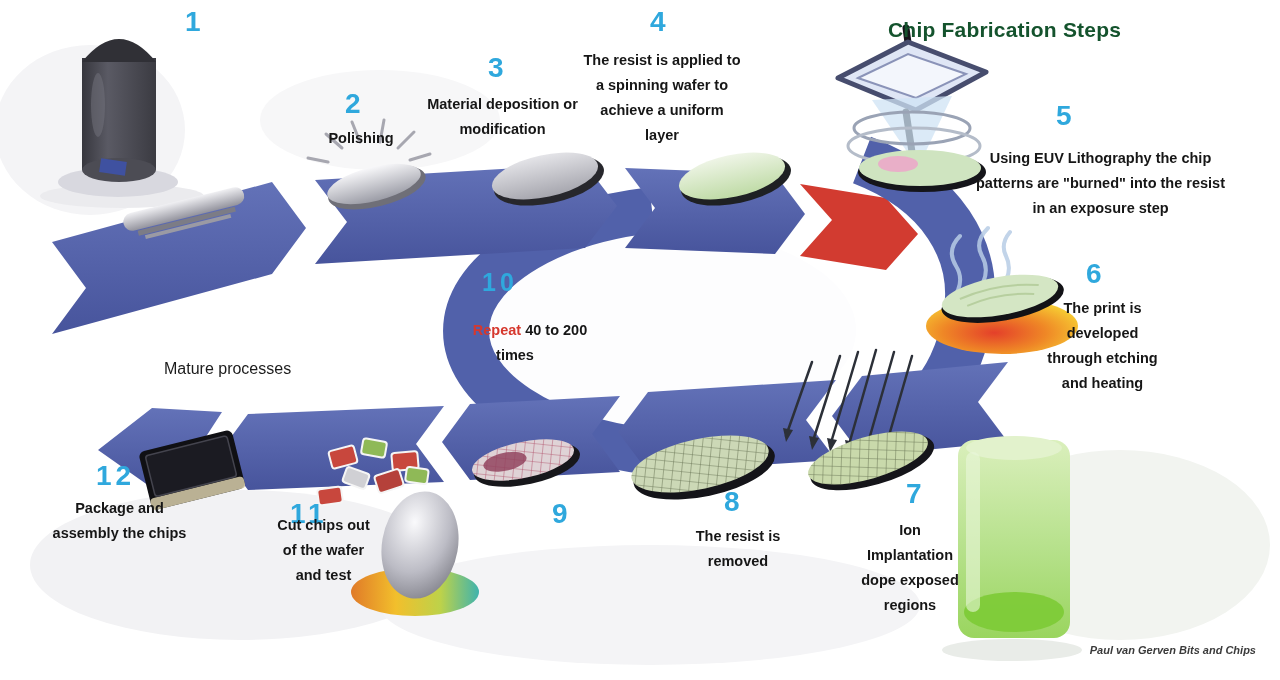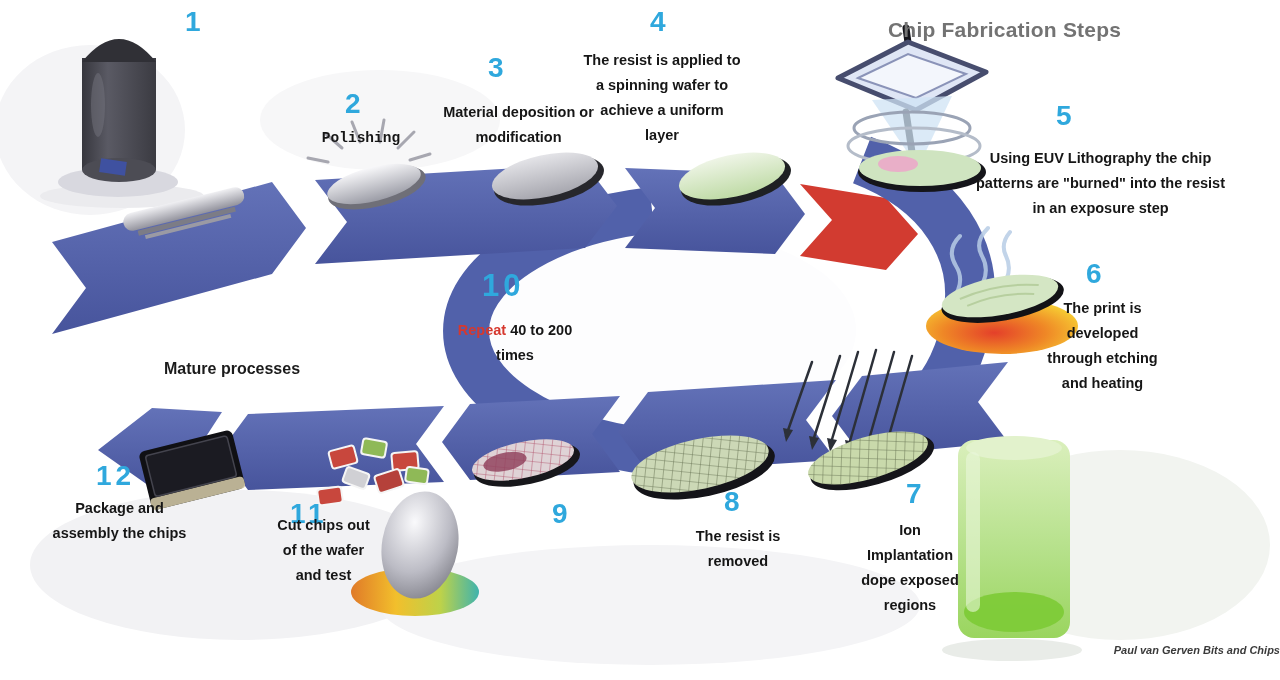--- a/index.html
+++ b/index.html
@@ -12,32 +12,32 @@
   .num{
     position:absolute;color:#2fa8dd;font-weight:bold;font-size:28px;
     letter-spacing:4px;line-height:1;white-space:nowrap;
   }
   .step-text{
     position:absolute;color:#161616;font-weight:bold;font-size:14.5px;
     line-height:1.72;
   }
   .center{text-align:center;}
   .title{
-    position:absolute;color:#737373;font-weight:bold;font-size:21px;
+    position:absolute;color:#14532d;font-weight:bold;font-size:21px;
     letter-spacing:.2px;white-space:nowrap;
   }
   .note{
-    position:absolute;color:#1b1b1b;font-weight:bold;font-size:16px;line-height:1.6;
-  }
-  .repeat-red{color:#d6382e;}
+    position:absolute;color:#1b1b1b;font-weight:normal;font-size:16px;line-height:1.6;
+  }
+  .repeat-red{color:#d6382e;padding-left:30px;}
   .attrib{
     position:absolute;color:#3a3a3a;font-style:italic;font-weight:bold;font-size:11px;
     white-space:nowrap;
   }
-  .big-num{font-size:31px;}
+  .big-num{font-size:25px;}
 </style>
 </head>
 <body>
 
 <div id="stage">
 
   <svg id="art" width="1280" height="680" viewBox="0 0 1280 680">
     <defs>
       <linearGradient id="bandG" x1="0" y1="0" x2="0" y2="1">
         <stop offset="0" stop-color="#6372b8"></stop>
@@ -247,37 +247,37 @@
     </g>
 
     <g transform="translate(192,470) rotate(-14)">
       <rect x="-48" y="-30" width="96" height="60" rx="6" fill="#101014"></rect>
       <rect x="-48" y="18" width="96" height="12" rx="4" fill="#cdc3a2" opacity="0.9"></rect>
       <rect x="-42" y="-25" width="84" height="42" rx="3" fill="#1b1b22" stroke="#44444e" stroke-width="1.5"></rect>
     </g>
   </svg>
 
   <div class="title" style="left:888px;top:18px;">Chip Fabrication Steps</div>
-  <div class="attrib" style="right:0;top:644px;margin-left:36px;">Paul van Gerven Bits and Chips</div>
+  <div class="attrib" style="right:24px;top:644px;margin-left:36px;">Paul van Gerven Bits and Chips</div>
 
   <div class="num" style="left:185px;top:8px;">1</div>
   <div class="num" style="left:345px;top:90px;">2</div>
   <div class="num" style="left:488px;top:54px;">3</div>
   <div class="num" style="left:650px;top:8px;">4</div>
   <div class="num" style="left:1056px;top:102px;">5</div>
   <div class="num" style="left:1086px;top:260px;">6</div>
   <div class="num" style="left:906px;top:480px;">7</div>
   <div class="num" style="left:724px;top:488px;">8</div>
   <div class="num" style="left:552px;top:500px;">9</div>
   <div class="num big-num" style="left:482px;top:270px;">10</div>
   <div class="num" style="left:290px;top:500px;">11</div>
   <div class="num" style="left:96px;top:462px;">12</div>
 
-  <div class="step-text center" style="left:316px;top:126px;width:90px;font-family:Liberation Mono, monospace;">Polishing</div>
-  <div class="step-text center" style="left:431px;top:92px;width:175px;margin-top:8px;">Material deposition or modification</div>
+  <div class="step-text center" style="left:316px;top:126px;width:90px;">Polishing</div>
+  <div class="step-text center" style="left:415px;top:92px;width:175px;">Material deposition or modification</div>
   <div class="step-text center" style="left:582px;top:48px;width:160px;">The resist is applied to a spinning wafer to achieve a uniform layer</div>
   <div class="step-text center" style="left:968px;top:146px;width:265px;">Using EUV Lithography the chip patterns are "burned" into the resist in an exposure step</div>
   <div class="step-text center" style="left:1040px;top:296px;width:125px;">The print is developed through etching and heating</div>
   <div class="step-text center" style="left:855px;top:518px;width:110px;">Ion Implantation dope exposed regions</div>
   <div class="step-text center" style="left:678px;top:524px;width:120px;">The resist is removed</div>
   <div class="step-text center" style="left:440px;top:318px;width:150px;">
     <span class="repeat-red">Repeat</span>
     <span>40 to 200 times</span>
   </div>
   <div class="step-text center" style="left:264px;top:513px;width:95px;margin-left:12px;">Cut chips out of the wafer and test</div>

